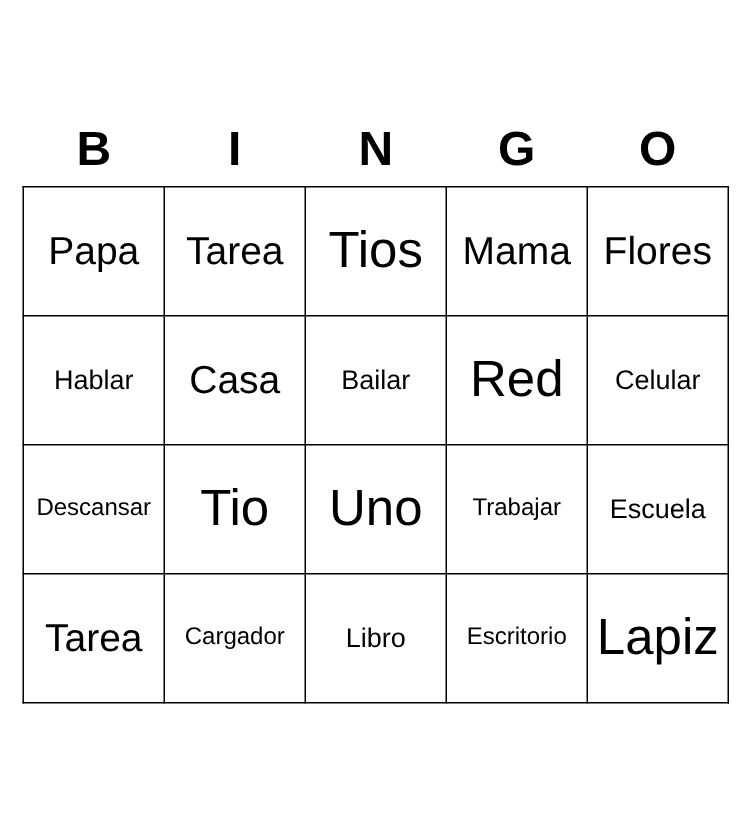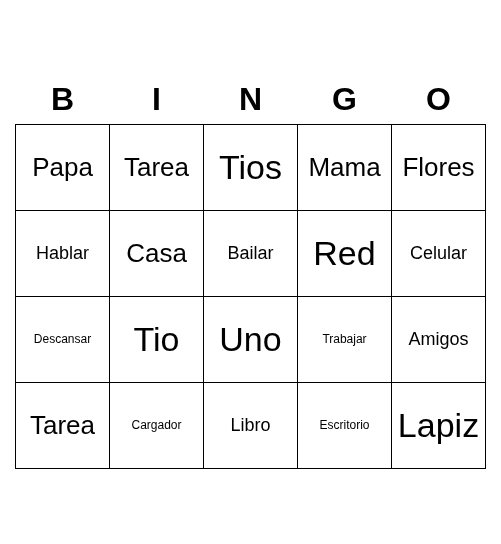--- a/index.html
+++ b/index.html
@@ -30,21 +30,21 @@
     }
     .bingo-grid td {
       border: 1.5px solid #000;
       text-align: center;
       vertical-align: middle;
       width: 94px;
       height: 86px;
       padding: 4px;
       color: #000;
     }
-    .cell-small { font-size: 12px; }
+    .cell-small { font-size: 16px; }
     .cell-medium { font-size: 18px; }
     .cell-large { font-size: 26px; }
     .cell-xlarge { font-size: 34px; }
   </style>
 </head>
 <body>
 
 <div style="display:flex; flex-direction:column; align-items:center;">
 
   <div class="bingo-header" style="width:470px;">
@@ -73,21 +73,21 @@
           <td class="cell-large">Casa</td>
           <td class="cell-medium">Bailar</td>
           <td class="cell-xlarge">Red</td>
           <td class="cell-medium">Celular</td>
         </tr>
         <tr>
           <td class="cell-small">Descansar</td>
           <td class="cell-xlarge">Tio</td>
           <td class="cell-xlarge">Uno</td>
           <td class="cell-small">Trabajar</td>
-          <td class="cell-medium">Amigos</td>
+          <td class="cell-medium">Escuela</td>
         </tr>
         <tr>
           <td class="cell-large">Tarea</td>
           <td class="cell-small">Cargador</td>
           <td class="cell-medium">Libro</td>
           <td class="cell-small">Escritorio</td>
           <td class="cell-xlarge">Lapiz</td>
         </tr>
       </tbody>
   </table>

